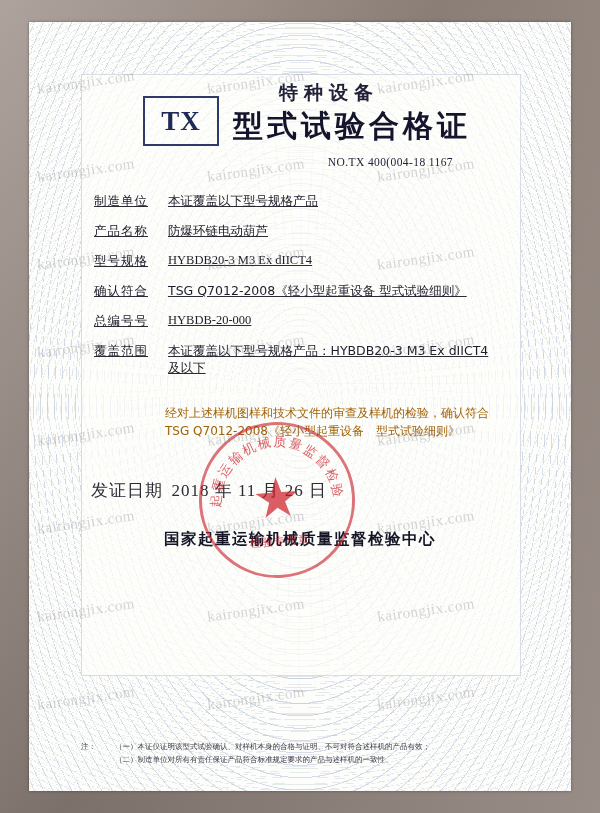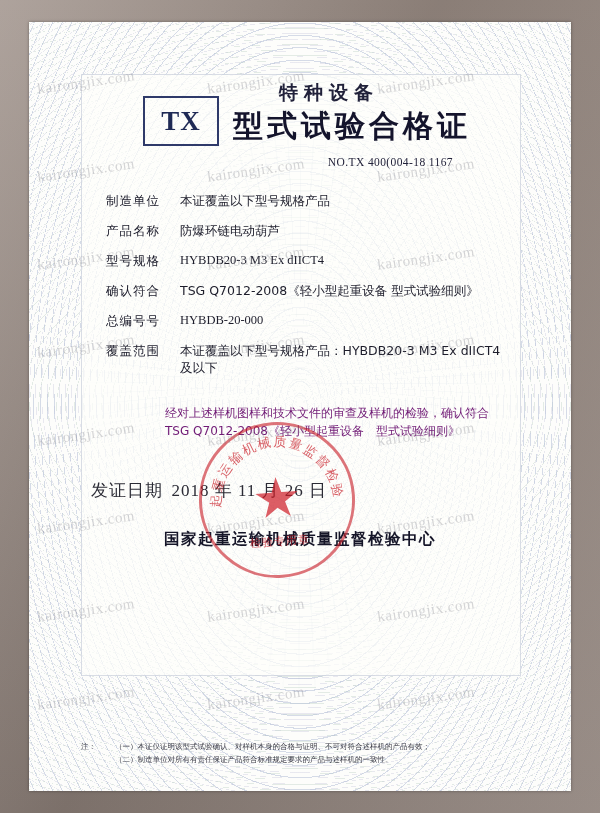--- a/index.html
+++ b/index.html
@@ -124,23 +124,24 @@
     top: 82px;
     font-family: "Liberation Serif", serif;
     font-size: 11.5px;
     color: #22223a;
     letter-spacing: 0.4px;
   }
 
   
   .fields {
     position: absolute;
-    left: 25px;
+    left: 13px;
     top: 118px;
     width: 420px;
+    text-decoration: underline;
   }
   .row {
     display: flex;
     align-items: flex-start;
     margin-bottom: 13px;
     font-size: 12.5px;
     line-height: 17px;
   }
   .row .lbl {
     width: 74px;
@@ -163,21 +164,21 @@
   }
 
   
   .statement {
     position: absolute;
     left: 84px;
     top: 330px;
     width: 330px;
     font-size: 12px;
     line-height: 18px;
-    color: #701a75;
+    color: #a16207;
   }
   .statement .l2 {
     display: block;
   }
 
   
   .issue {
     position: absolute;
     left: 10px;
     top: 405px;

